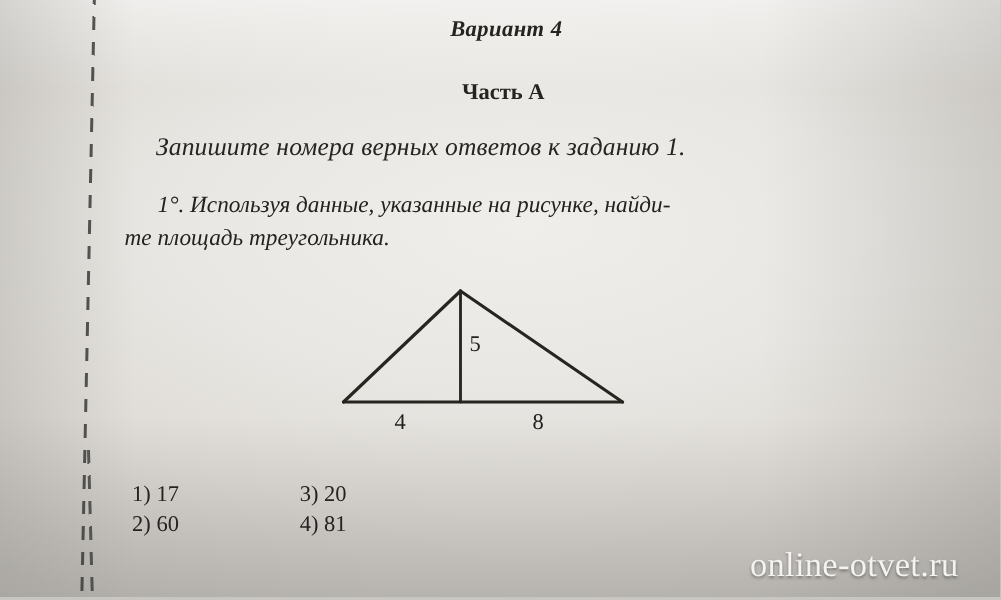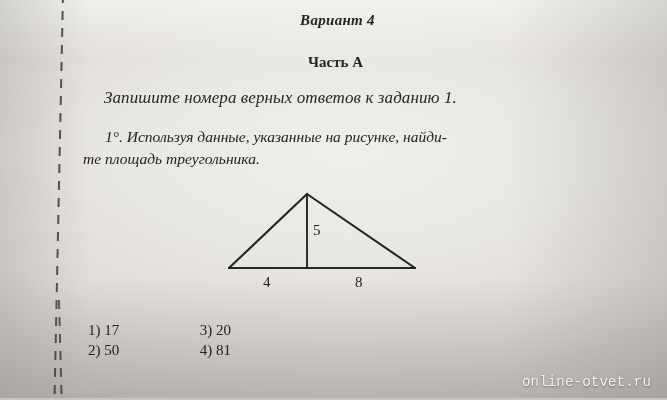--- a/index.html
+++ b/index.html
@@ -148,24 +148,24 @@
     color: #232220;
   }
   .ans-col {
     display: inline-block;
     vertical-align: top;
   }
   .ans-col.left { width: 108px; }
   .ans-row { line-height: 1.35; white-space: nowrap; }
   .watermark {
     position: absolute;
-    right: 16px;
+    right: 28px;
     bottom: 8px;
-    font-family: Liberation Mono, monospace;
-    font-size: 14px;
+    font-family: Liberation Serif, serif;
+    font-size: 23px;
     color: #f4f3f1;
     text-shadow: 0 1px 2px rgba(60,58,55,0.55);
     letter-spacing: 0.2px;
   }
   .blur {
     filter: blur(0.25px);
   }
 </style>
 </head>
 <body>
@@ -208,21 +208,21 @@
     </div>
 
     <div class="answers">
       <div class="ans-col left">
         <div class="ans-row">
           <span>1)</span>
           <span>17</span>
         </div>
         <div class="ans-row">
           <span>2)</span>
-          <span>50</span>
+          <span>60</span>
         </div>
       </div>
       <div class="ans-col">
         <div class="ans-row">
           <span>3)</span>
           <span>20</span>
         </div>
         <div class="ans-row">
           <span>4)</span>
           <span>81</span>

